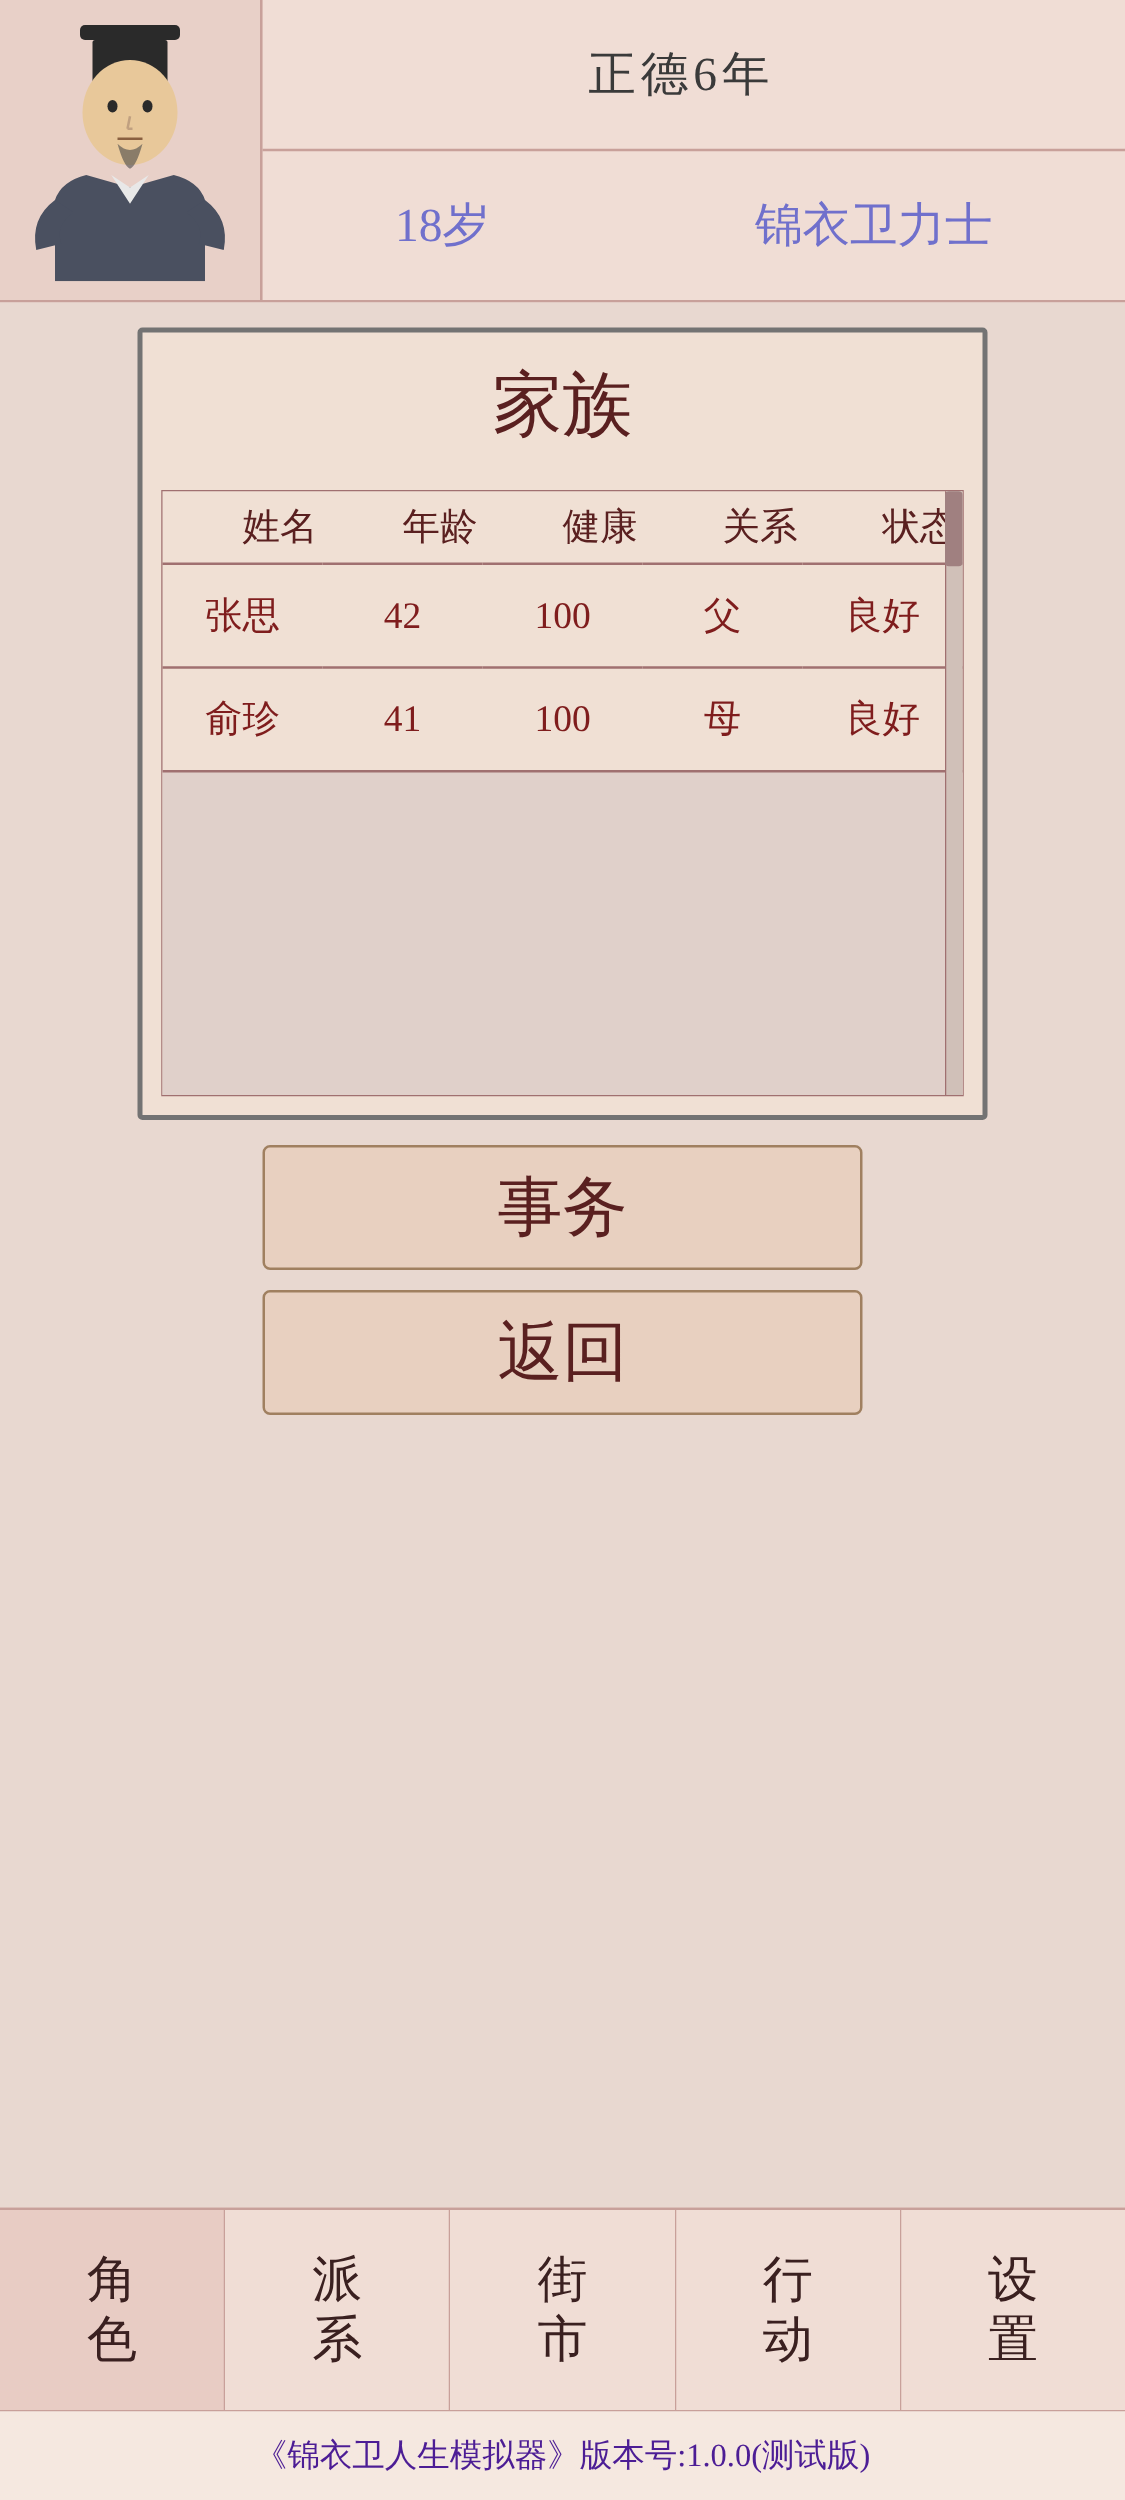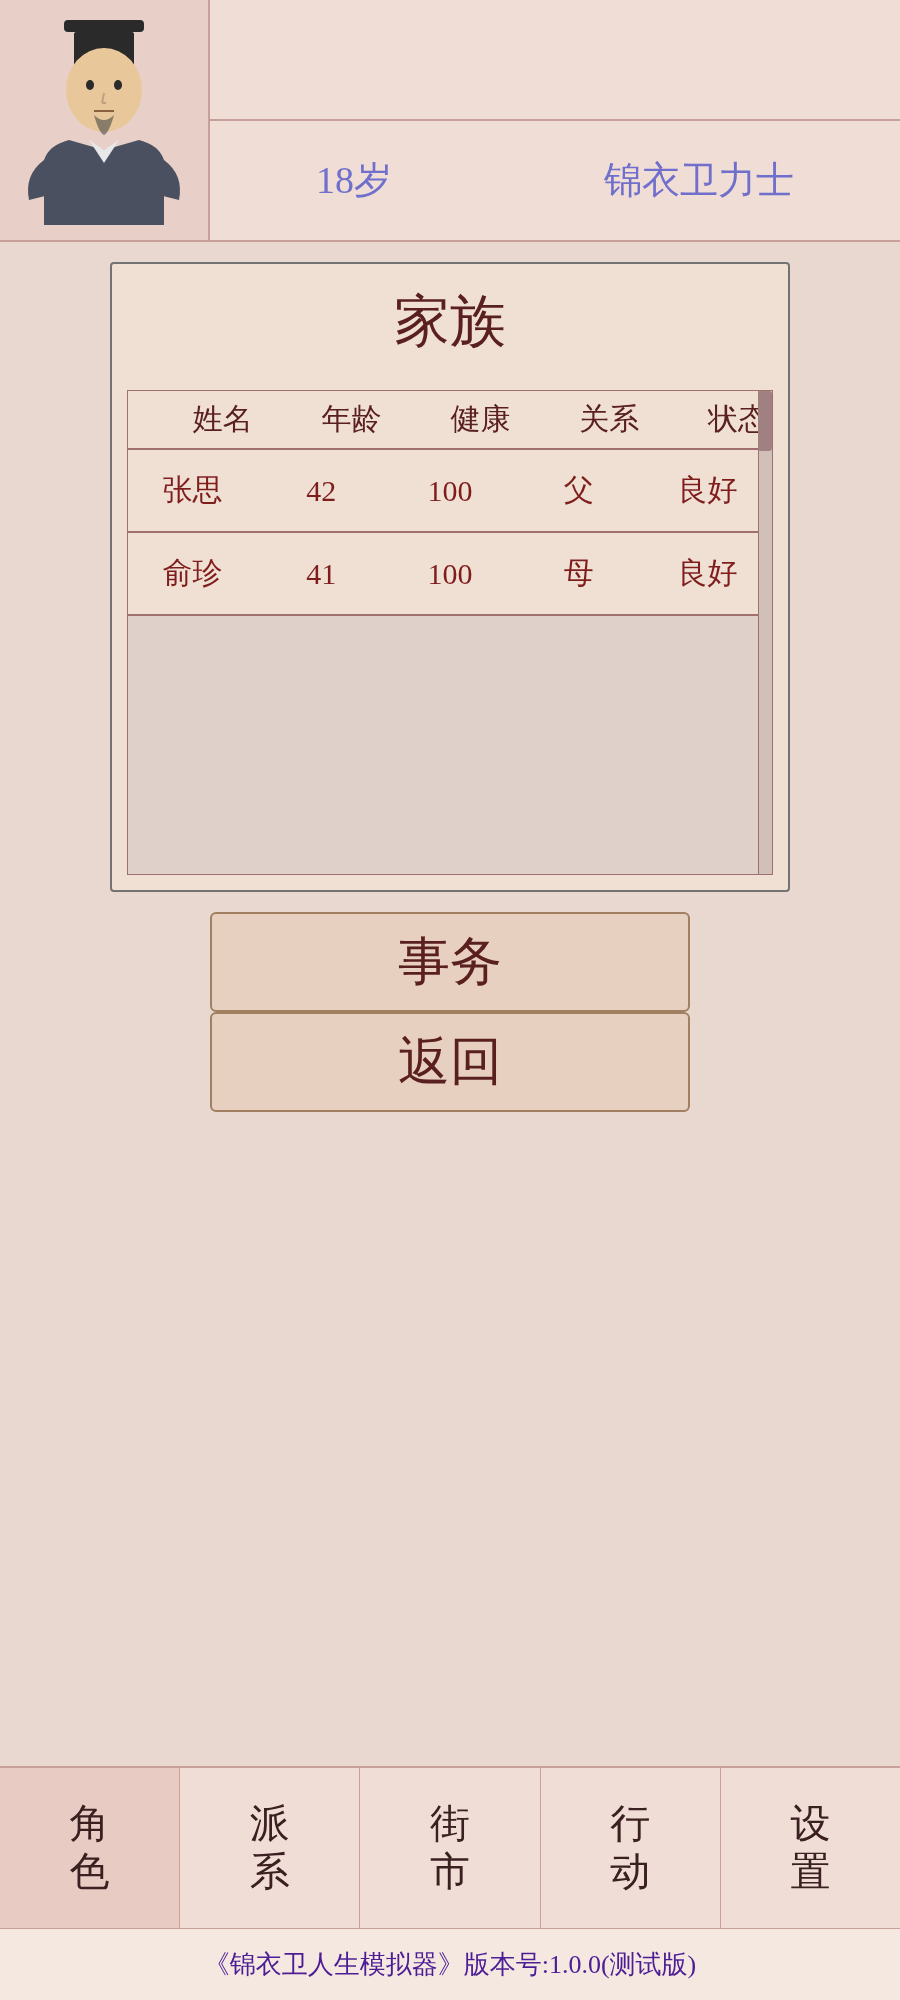--- a/index.html
+++ b/index.html
@@ -78,21 +78,21 @@
       padding: 20px 15px;
       display: flex;
       flex-direction: column;
       align-items: center;
     }
 
     
     .family-panel {
       width: 680px;
       background-color: #f0e0d4;
-      border: 2px solid #737373;
+      border: 4px solid #737373;
       border-radius: 4px;
       padding: 20px 15px 15px;
     }
     .family-title {
       text-align: center;
       font-size: 56px;
       color: #5a2020;
       margin-bottom: 30px;
       font-weight: normal;
     }
@@ -147,20 +147,21 @@
       border-radius: 3px;
     }
 
     
     .button-area {
       width: 680px;
       display: flex;
       flex-direction: column;
       align-items: center;
       margin-top: 20px;
+      gap: 16px;
     }
     .action-btn {
       width: 480px;
       height: 100px;
       background-color: #e8d0c0;
       border: 2px solid #a08060;
       border-radius: 6px;
       font-size: 52px;
       color: #5a2020;
       cursor: pointer;
@@ -235,20 +236,21 @@
       <path d="M30 210 L30 145 Q35 130 55 125 L90 135 L125 125 Q145 130 150 145 L150 210Z" fill="#4a5060"></path>
 
       <path d="M75 125 L90 135 L105 125 L90 148Z" fill="#e8e8e8"></path>
 
       <path d="M30 145 Q10 160 15 185 L35 180 Q30 165 45 155Z" fill="#4a5060"></path>
       <path d="M150 145 Q170 160 165 185 L145 180 Q150 165 135 155Z" fill="#4a5060"></path>
     </svg>
   </div>
   <div class="header-info">
     <div class="header-row1">
+      <span class="year-label">正德6年</span>
     </div>
     <div class="header-row2">
       <span>18岁</span>
       <span>锦衣卫力士</span>
     </div>
   </div>
 </div>
 
 <div class="main-content">
   <div class="family-panel">

